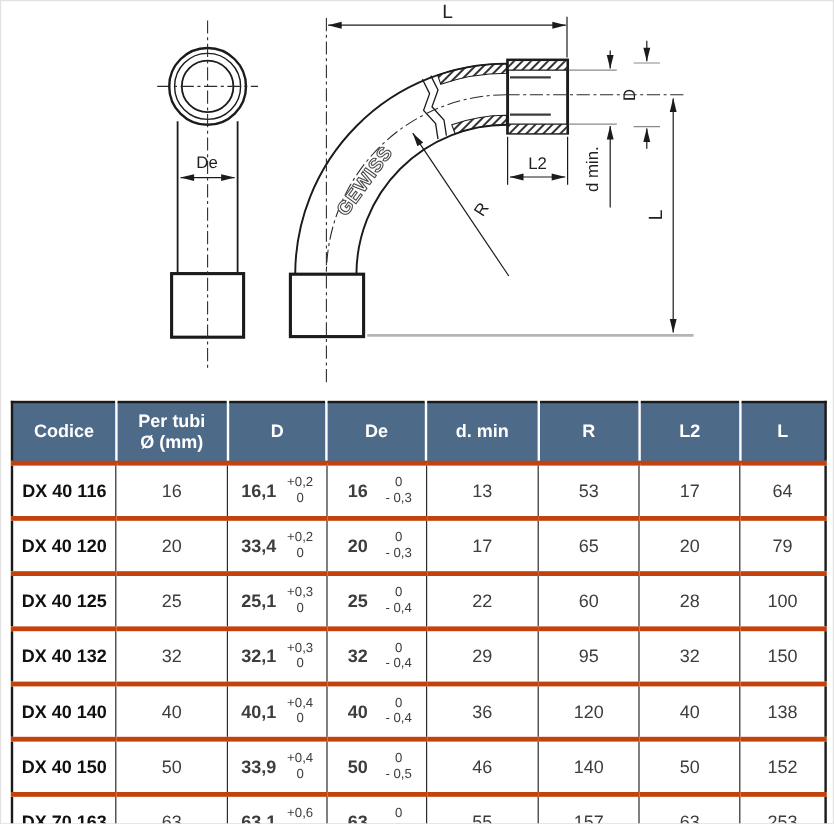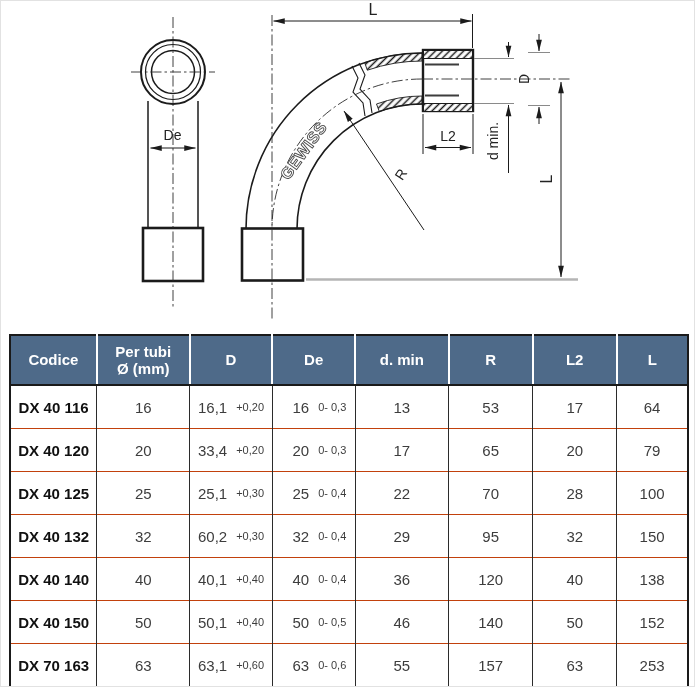--- a/index.html
+++ b/index.html
@@ -17,28 +17,28 @@
     border:2px solid #1a1a1a;
     padding-left:39px;
   }
   table.dims th{
     background:#4e6a89;color:#fff;font-weight:bold;font-size:15px;
     height:48px;vertical-align:middle;text-align:center;line-height:1.15;
     border-right:2px solid #fff;border-bottom:2px solid #1a1a1a;padding:0;
   }
   table.dims th:last-child{border-right:none;}
   table.dims td{
-    border-right:1px solid #2b2b2b;border-top:1px solid #c2410c;
+    border-right:1px solid #2b2b2b;border-top:4px solid #c2410c;
     height:42px;text-align:center;vertical-align:middle;
     font-size:15px;color:#3d3d3d;padding:0;
   }
   table.dims td.code{font-weight:bold;color:#101010;font-size:15px;}
   .tolwrap{display:flex;align-items:center;justify-content:center;gap:9px;}
-  .tolwrap .val{min-width:28px;text-align:right;}
-  .tol{display:flex;flex-direction:row;align-items:center;
+  .tolwrap .val{min-width:28px;font-weight:bold;}
+  .tol{display:flex;flex-direction:column;align-items:center;
        font-size:11px;line-height:1.15;color:#3d3d3d;}
   col.c1{width:12.8%}col.c2{width:13.7%}col.c3{width:12.2%}col.c4{width:12.2%}
   col.c5{width:13.8%}col.c6{width:12.4%}col.c7{width:12.4%}col.c8{width:10.5%}
 </style>
 </head>
 <body>
 
 <div class="page">
 
   <div class="drawing">
@@ -229,30 +229,30 @@
             <td>
               <div class="tolwrap">
                 <span class="val">25</span>
                 <span class="tol">
                   <span>0</span>
                   <span>- 0,4</span>
                 </span>
               </div>
             </td>
             <td>22</td>
-            <td>70</td>
+            <td>60</td>
             <td>28</td>
             <td>100</td>
           </tr>
           <tr>
             <td class="code">DX 40 132</td>
             <td>32</td>
             <td>
               <div class="tolwrap">
-                <span class="val">60,2</span>
+                <span class="val">32,1</span>
                 <span class="tol">
                   <span>+0,3</span>
                   <span>0</span>
                 </span>
               </div>
             </td>
             <td>
               <div class="tolwrap">
                 <span class="val">32</span>
                 <span class="tol">
@@ -290,21 +290,21 @@
             <td>36</td>
             <td>120</td>
             <td>40</td>
             <td>138</td>
           </tr>
           <tr>
             <td class="code">DX 40 150</td>
             <td>50</td>
             <td>
               <div class="tolwrap">
-                <span class="val">50,1</span>
+                <span class="val">33,9</span>
                 <span class="tol">
                   <span>+0,4</span>
                   <span>0</span>
                 </span>
               </div>
             </td>
             <td>
               <div class="tolwrap">
                 <span class="val">50</span>
                 <span class="tol">

